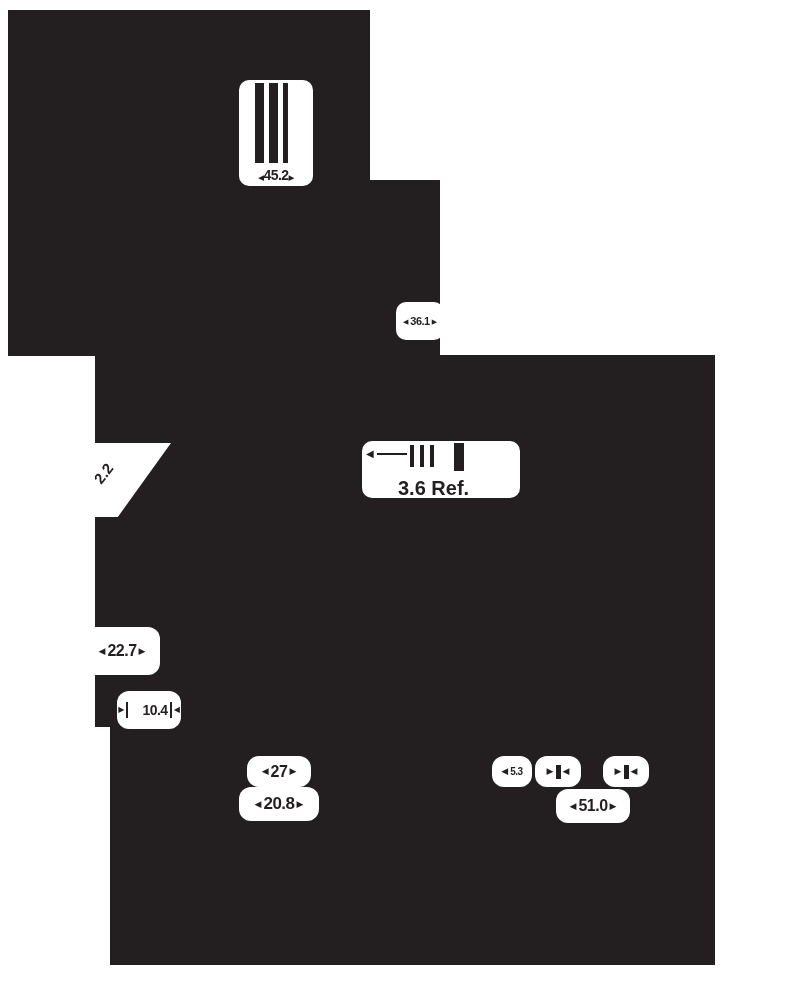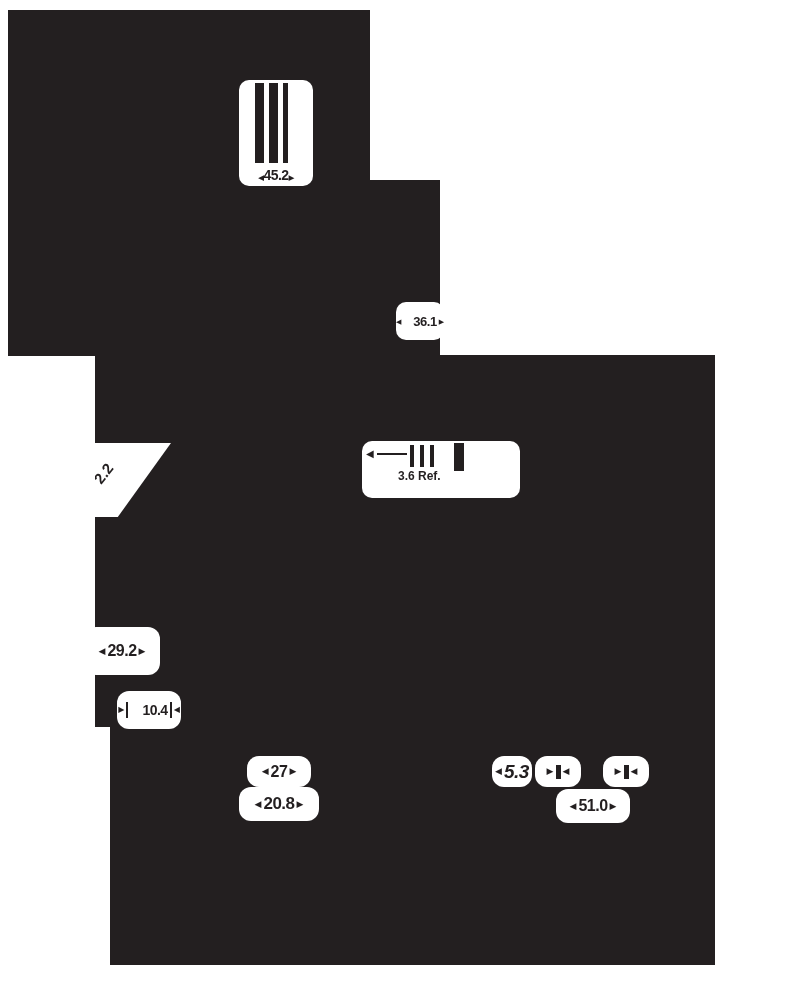--- a/index.html
+++ b/index.html
@@ -35,52 +35,52 @@
   #winPins .s1{ left:16px; }
   #winPins .s2{ left:30px; }
   #winPins .s3{ left:44px; width:5px; }
   #winPins .plabel{
     position:absolute; left:0; right:0; bottom:3px; text-align:center;
     font-size:14px; font-weight:bold; letter-spacing:-0.5px;
   }
   #winPins .plabel .arr{ font-size:7px; }
 
   #d36_1{ left:396px; top:302px; width:48px; height:38px; border-radius:10px; }
-  #d36_1 .val{ font-size:13px;padding-left:10px; }
+  #d36_1 .val{ font-size:11px; }
   #d36_1 .arr{ font-size:7px; }
 
   
   #notch2{
     left:95px; top:443px; width:76px; height:74px; display:block;
     clip-path:polygon(0 0, 100% 0, 30% 100%, 0 100%);
   }
   #notch2 .rot{
     position:absolute; left:2px; top:30px; display:inline-block;
     transform:rotate(-52deg); transform-origin:left center;
     font-size:15px; font-weight:bold;
   }
 
   
   #ref36{ left:362px; top:441px; width:158px; height:57px; border-radius:10px; display:block; }
   #ref36 .leadarrow{ position:absolute; left:4px; top:8px; font-size:10px; line-height:1; }
   #ref36 .leadline{ position:absolute; left:15px; top:12px; width:30px; height:2px; background:var(--ink,#231f20); }
   #ref36 .t{ position:absolute; top:4px; width:4px; height:22px; background:var(--ink,#231f20); }
   #ref36 .t1{ left:48px; } #ref36 .t2{ left:58px; } #ref36 .t3{ left:68px; }
   #ref36 .t4{ left:92px; top:2px; width:10px; height:28px; }
-  #ref36 .rlabel{ position:absolute; left:36px; top:28px; font-size:12px; font-weight:bold; }
+  #ref36 .rlabel{ position:absolute; left:36px; top:36px; font-size:20px; font-weight:bold; }
 
   #d29_2{ left:84px;  top:627px; width:76px; height:48px; }
   #d10_4{ left:117px; top:691px; width:64px; height:38px; }
   #d10_4 .val{ font-size:14px;margin-left:12px; }
   #d10_4 .arr{ font-size:8px; }
   #d27  { left:247px; top:756px; width:64px; height:31px; }
   #d29_8{ left:239px; top:787px; width:80px; height:34px; }
   #d29_8 .val{ font-size:17px; }
   #d5_3 { left:492px; top:756px; width:40px; height:31px; }
-  #d5_3 .val{ font-size:19px;font-style:italic; }
+  #d5_3 .val{ font-size:10px; }
   #ap1  { left:535px; top:756px; width:46px; height:31px; }
   #ap2  { left:603px; top:756px; width:46px; height:31px; }
   #d32_6{ left:556px; top:789px; width:74px; height:34px; }
 </style>
 </head>
 <body>
 
 <div class="canvas">
 
   <div class="ink" id="blkA"></div>
@@ -110,21 +110,21 @@
     <span class="leadline"></span>
     <span class="t t1"></span>
     <span class="t t2"></span>
     <span class="t t3"></span>
     <span class="t t4"></span>
     <span class="rlabel">3.6 Ref.</span>
   </div>
 
   <div class="cut lens" id="d29_2">
     <span class="arr">◀</span>
-    <span class="val">29.2</span>
+    <span class="val">22.7</span>
     <span class="arr">▶</span>
   </div>
 
   <div class="cut lens" id="d10_4">
     <span class="arr">▶</span>
     <span class="bar"></span>
     <span class="val">10.4</span>
     <span class="bar"></span>
     <span class="arr">◀</span>
   </div>

